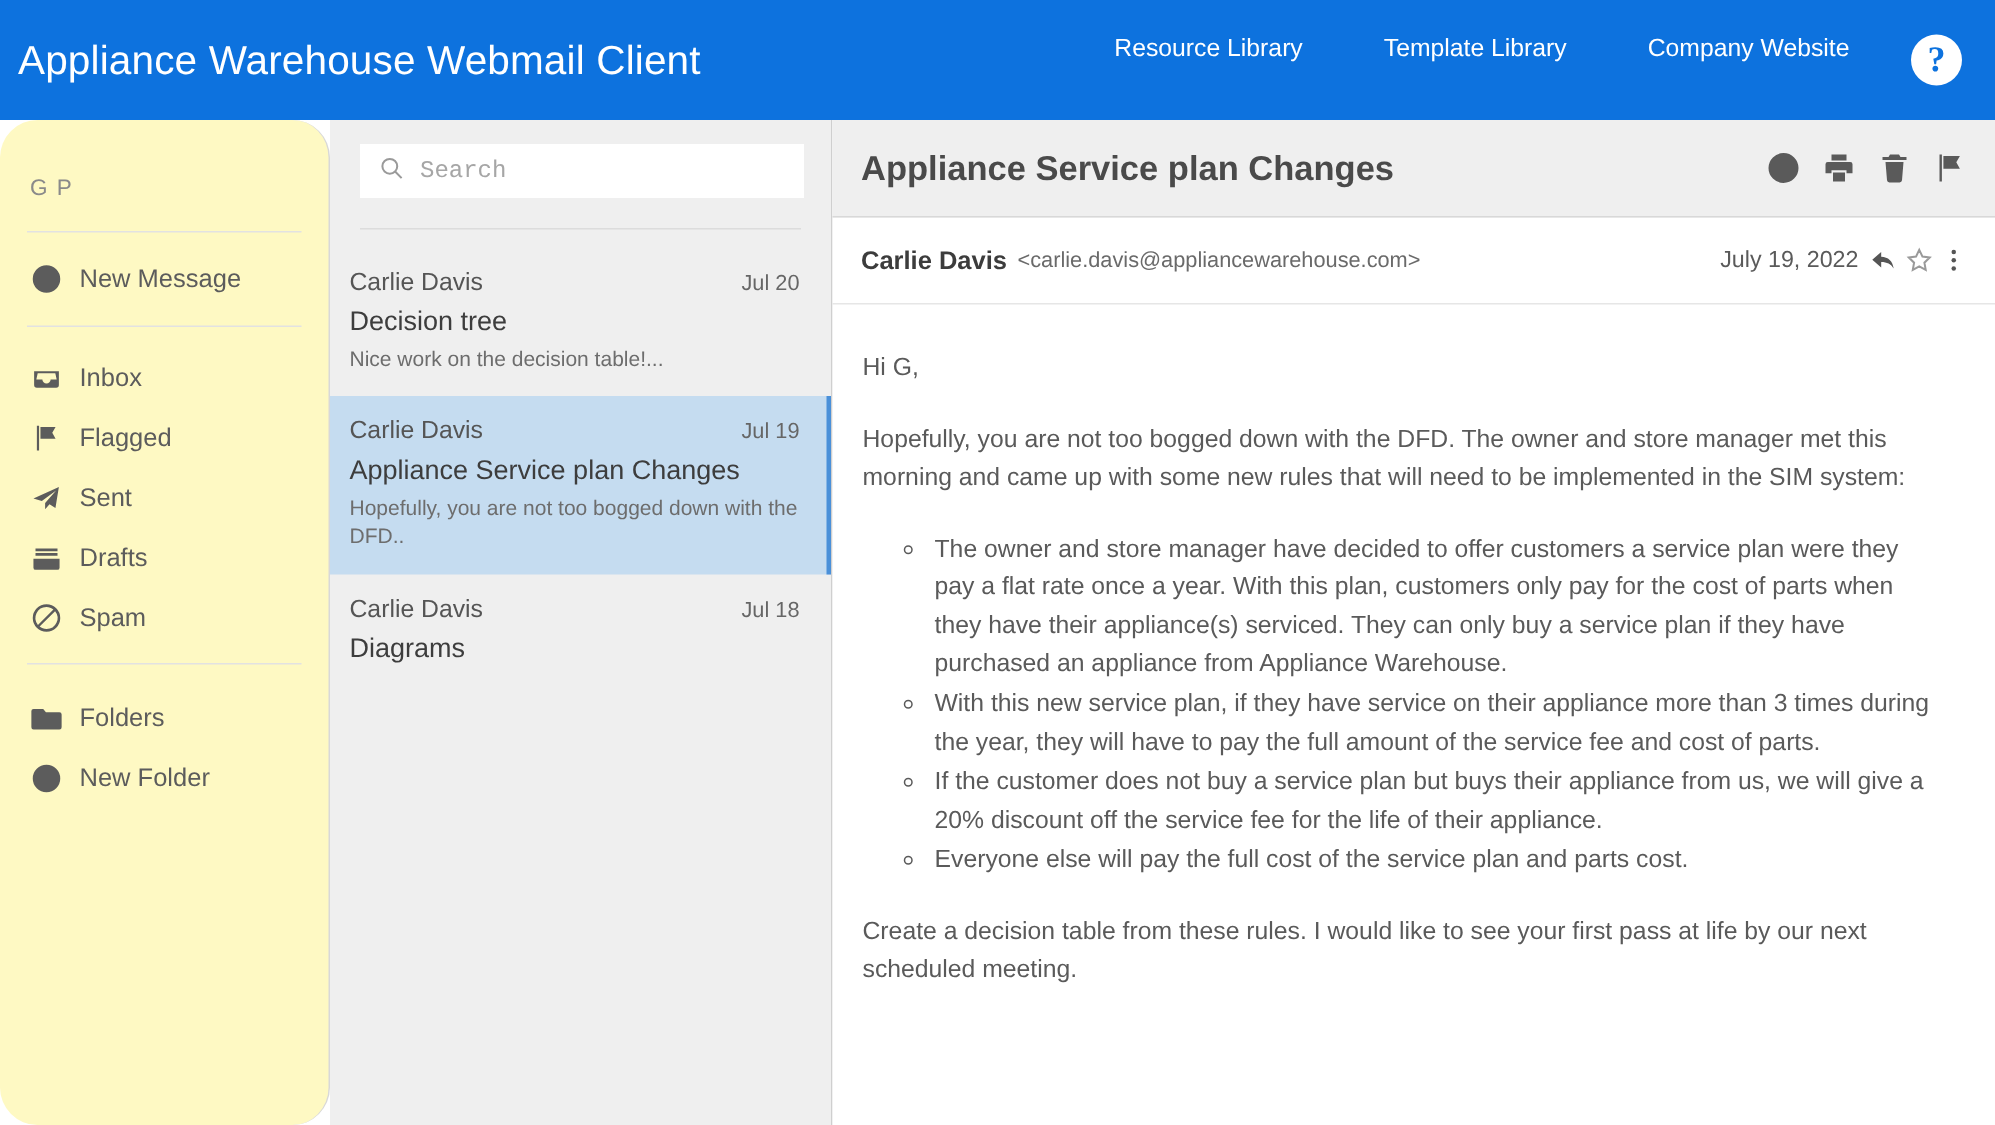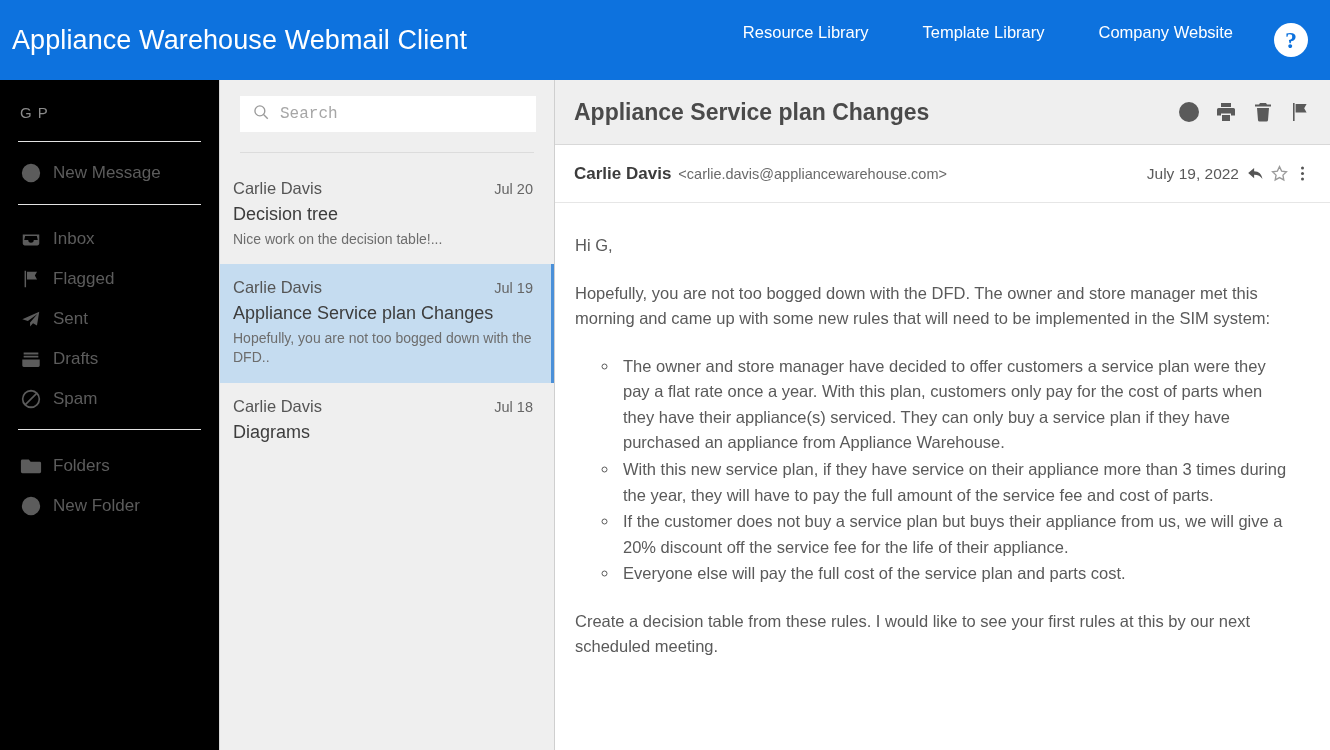--- a/index.html
+++ b/index.html
@@ -34,23 +34,24 @@
     font-size: 24px; font-weight: 700; margin-left: 14px;
     font-family: "Liberation Serif", serif;
   }
 
   
   .workspace { display: flex; height: 670px; width: 100%; }
 
   
   .sidebar {
     width: 220px; flex: 0 0 220px;
-    background: #000000;
+    background: #fef9c3;
     border-right: 1px solid #d8d8d8;
-    padding: 0 16px;
+    padding: 13px 16px;
+    border-radius: 25px;
   }
   .user-initials {
     color: #8a8a8a; font-size: 15px;
     padding: 24px 4px 20px 4px; letter-spacing: 1px;
   }
   .divider { height: 1px; background: #e2e2e2; margin: 0 2px; }
   .side-entry {
     display: flex; align-items: center; gap: 11px;
     padding: 9px 4px; cursor: pointer;
     color: #5c5c5c; font-size: 17px;
@@ -329,17 +330,17 @@
 
     <div class="mail-body">
       <p>Hi G,</p>
       <p>Hopefully, you are not too bogged down with the DFD. The owner and store manager met this morning and came up with some new rules that will need to be implemented in the SIM system:</p>
       <ul>
         <li>The owner and store manager have decided to offer customers a service plan were they pay a flat rate once a year. With this plan, customers only pay for the cost of parts when they have their appliance(s) serviced. They can only buy a service plan if they have purchased an appliance from Appliance Warehouse.</li>
         <li>With this new service plan, if they have service on their appliance more than 3 times during the year, they will have to pay the full amount of the service fee and cost of parts.</li>
         <li>If the customer does not buy a service plan but buys their appliance from us, we will give a 20% discount off the service fee for the life of their appliance.</li>
         <li>Everyone else will pay the full cost of the service plan and parts cost.</li>
       </ul>
-      <p>Create a decision table from these rules. I would like to see your first rules at this by our next scheduled meeting.</p>
+      <p>Create a decision table from these rules. I would like to see your first pass at life by our next scheduled meeting.</p>
     </div>
 
   </div>
 </div>
 
 </body></html>

